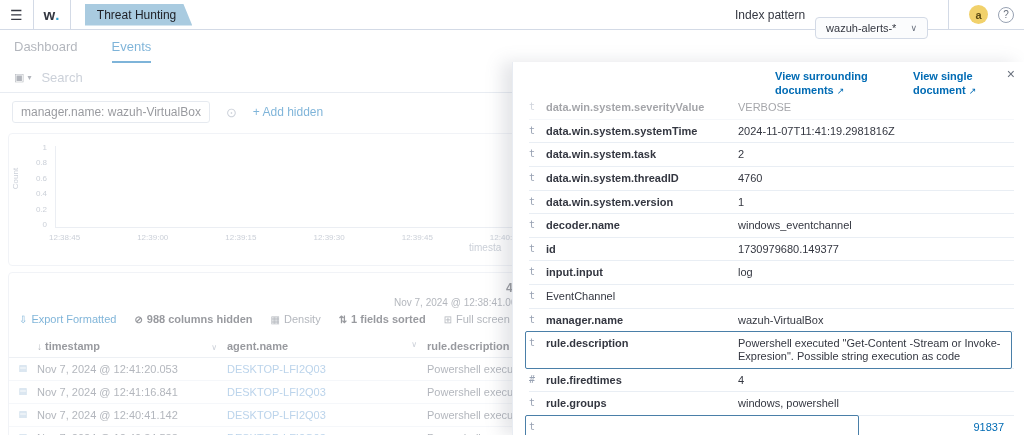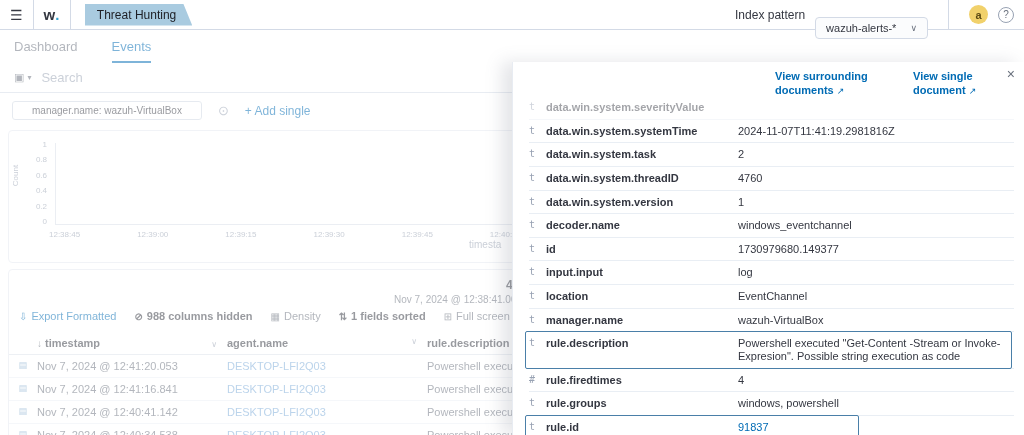--- a/index.html
+++ b/index.html
@@ -30,21 +30,21 @@
   .content { position:absolute; top:30px; left:0; width:1024px; bottom:0; opacity:.5; z-index:1; }
   .tabs { display:flex; gap:34px; padding:9px 14px 0 14px; font-size:13px; }
   .tab { color:#69707d; padding-bottom:7px; cursor:pointer; }
   .tab.active { color:#006bb4; border-bottom:2px solid #006bb4; }
   .searchrow { display:flex; align-items:center; gap:10px; padding:7px 14px; border-bottom:1px solid #d3dae6; }
   .qicon { color:#69707d; font-size:11px; display:flex; align-items:center; gap:3px; cursor:pointer; }
   .qicon .chev { font-size:8px; }
   .searchrow input { border:none; outline:none; flex:1; font-size:13px; font-family:"Liberation Sans",sans-serif; color:#343741; background:transparent; }
   .searchrow input::placeholder { color:#98a2b3; }
   .filterrow { display:flex; align-items:center; gap:16px; padding:8px 12px; }
-  .fpill { border:1px solid #cfd7e2; border-radius:3px; padding:3px 19px; font-size:10px; color:#343741; background:#fff; cursor:pointer; }
+  .fpill { border:1px solid #cfd7e2; border-radius:3px; padding:3px 8px; font-size:12px; color:#343741; background:#fff; cursor:pointer; }
   .fcircle { color:#98a2b3; font-size:13px; cursor:pointer; }
   .addfilter { color:#006bb4; font-size:12px; cursor:pointer; }
 
   
   .chartpanel { position:relative; margin:2px 8px 0 8px; height:133px; border:1px solid #e4e9f0; border-radius:4px; background:#fff; }
   .ylab { position:absolute; left:-4px; top:40px; transform:rotate(-90deg); font-size:8px; color:#98a2b3; }
   .yticks { position:absolute; left:14px; top:9px; width:24px; height:86px; display:flex; flex-direction:column;
             justify-content:space-between; align-items:flex-end; font-size:8px; color:#98a2b3; }
   .vaxis { position:absolute; left:46px; top:12px; height:81px; width:1px; background:#d8dee8; }
   .haxis { position:absolute; left:46px; right:4px; top:93px; height:1px; background:#d8dee8; }
@@ -84,21 +84,21 @@
   .fly-link { width:114px; font-size:11px; font-weight:700; color:#006bb4; line-height:1.25; cursor:pointer; }
   .fly-link .ext { font-weight:400; font-size:9px; }
   .fly-close { position:absolute; top:4px; right:9px; font-size:14px; color:#69707d; cursor:pointer; z-index:4; }
   .fields { position:absolute; top:34px; left:0; right:10px; bottom:0; overflow:hidden; padding-left:16px; }
   .frow { position:relative; display:flex; align-items:flex-start; padding:5px 0; border-bottom:1px solid #e9eef4;
           font-size:11px; line-height:1.15; }
   .frow.partial { opacity:.45; }
   .ficon { width:17px; flex-shrink:0; color:#98a2b3; font-size:10px; font-family:"DejaVu Sans Mono",monospace; }
   .fname { width:192px; flex-shrink:0; font-weight:700; color:#343741; }
   .fval { flex:1; color:#343741; padding-right:10px; word-break:break-word; }
-  .fval.link { color:#006bb4; cursor:pointer; }
+  .fval.link { color:#006bb4; cursor:pointer;text-align:right; }
   .frow.hl-full::after { content:""; position:absolute; left:-4px; right:2px; top:-1px; bottom:-1px;
           border:1.5px solid #4a7fa8; border-radius:2px; pointer-events:none; }
   .frow.hl-short::after { content:""; position:absolute; left:-4px; width:332px; top:-1px; bottom:-1px;
           border:1.5px solid #4a7fa8; border-radius:2px; pointer-events:none; }
 </style>
 </head>
 <body>
 
 <div class="screen">
 
@@ -131,21 +131,21 @@
       <span class="qicon">
         <span>▣</span>
         <span class="chev">▾</span>
       </span>
       <input type="text" placeholder="Search" style="">
     </div>
 
     <div class="filterrow">
       <span class="fpill">manager.name: wazuh-VirtualBox</span>
       <span class="fcircle">⊙</span>
-      <span class="addfilter">+ Add single</span>
+      <span class="addfilter">+ Add hidden</span>
     </div>
 
     <div class="chartpanel">
       <span class="ylab">Count</span>
       <div class="yticks">
         <span>1</span>
         <span>0.8</span>
         <span>0.6</span>
         <span>0.4</span>
         <span>0.2</span>
@@ -240,20 +240,21 @@
       <span class="fly-link"><span>View surrounding documents</span> <span class="ext">↗</span></span>
       <span class="fly-link"><span>View single document</span> <span class="ext">↗</span></span>
     </div>
     <span class="fly-close">×</span>
 
     <div class="fields">
 
       <div class="frow partial">
         <span class="ficon">t</span>
         <span class="fname">data.win.system.severityValue</span>
+        <span class="fval">VERBOSE</span>
       </div>
       <div class="frow">
         <span class="ficon">t</span>
         <span class="fname">data.win.system.systemTime</span>
         <span class="fval">2024-11-07T11:41:19.2981816Z</span>
       </div>
       <div class="frow">
         <span class="ficon">t</span>
         <span class="fname">data.win.system.task</span>
         <span class="fval">2</span>
@@ -278,21 +279,20 @@
         <span class="fname">id</span>
         <span class="fval">1730979680.149377</span>
       </div>
       <div class="frow">
         <span class="ficon">t</span>
         <span class="fname">input.input</span>
         <span class="fval">log</span>
       </div>
       <div class="frow">
         <span class="ficon">t</span>
-        <span class="fname">location</span>
         <span class="fval">EventChannel</span>
       </div>
       <div class="frow">
         <span class="ficon">t</span>
         <span class="fname">manager.name</span>
         <span class="fval">wazuh-VirtualBox</span>
       </div>
       <div class="frow hl-full">
         <span class="ficon">t</span>
         <span class="fname">rule.description</span>
@@ -303,21 +303,20 @@
         <span class="fname">rule.firedtimes</span>
         <span class="fval">4</span>
       </div>
       <div class="frow">
         <span class="ficon">t</span>
         <span class="fname">rule.groups</span>
         <span class="fval">windows, powershell</span>
       </div>
       <div class="frow hl-short">
         <span class="ficon">t</span>
-        <span class="fname">rule.id</span>
         <span class="fval link">91837</span>
       </div>
       <div class="frow">
         <span class="ficon">#</span>
         <span class="fname">rule.level</span>
         <span class="fval">4</span>
       </div>
       <div class="frow">
         
         

